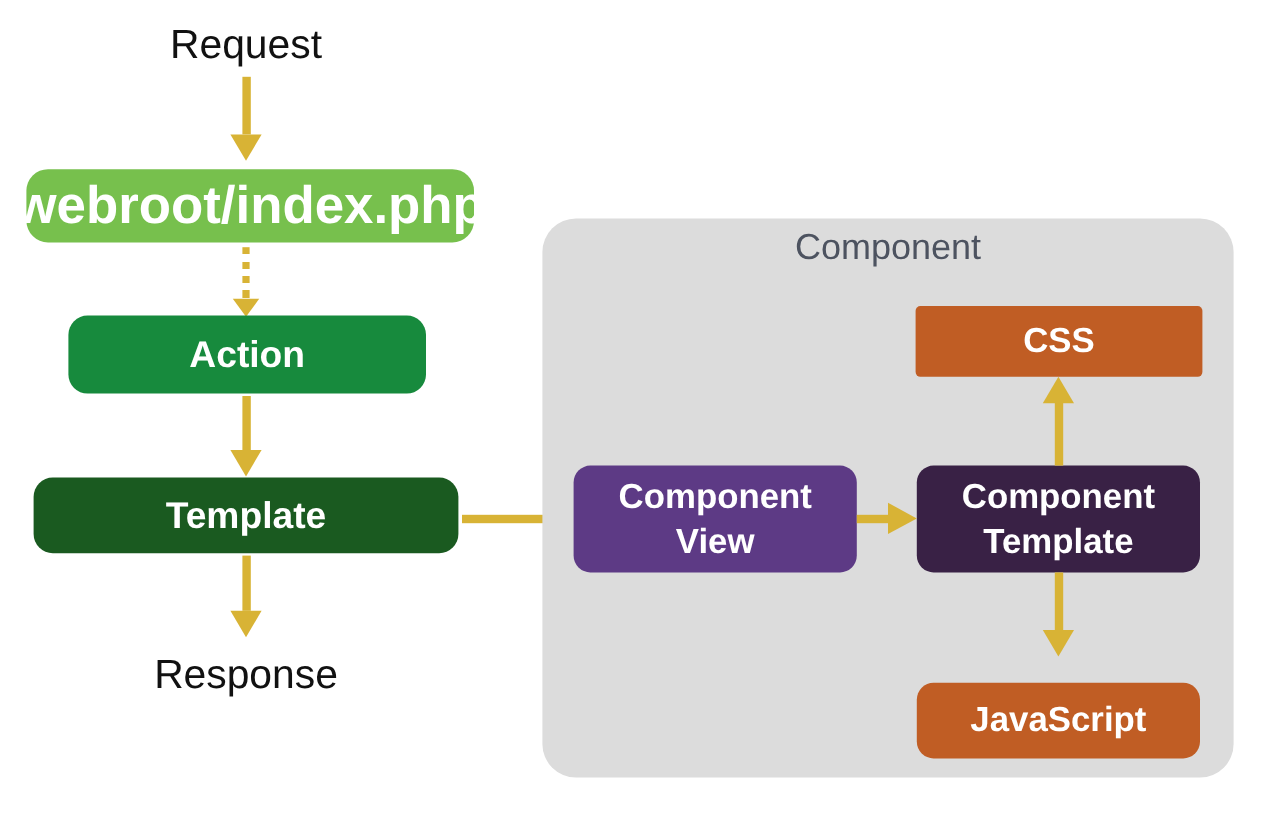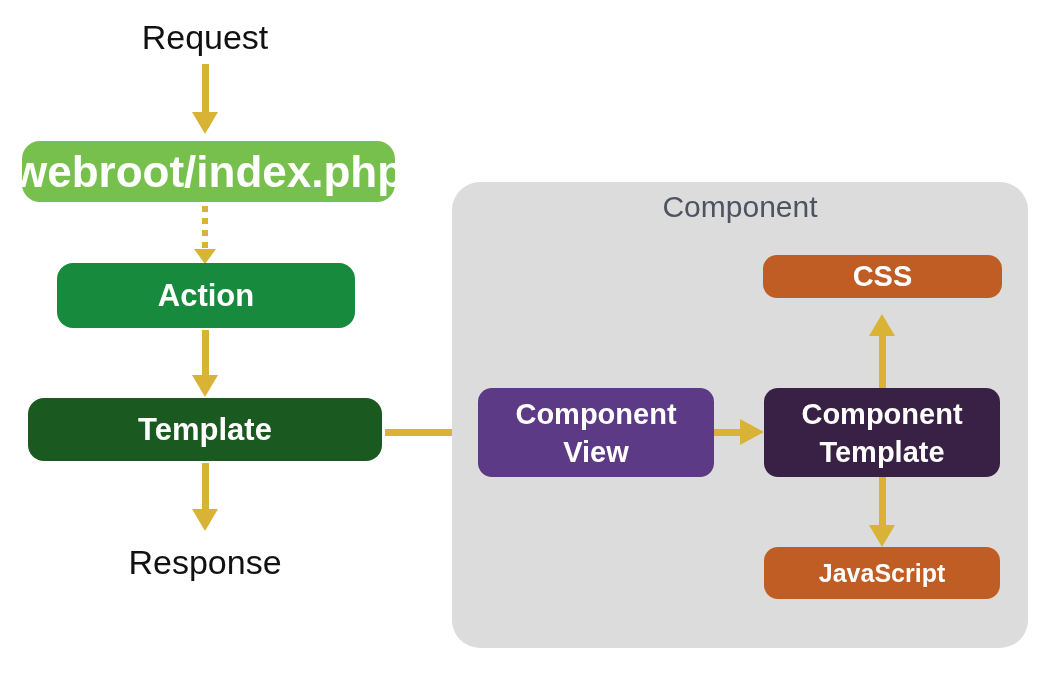--- a/index.html
+++ b/index.html
@@ -68,24 +68,24 @@
 
   #component-container {
     position: absolute; left: 452px; top: 182px; width: 576px; height: 466px;
     background: var(--gray); border-radius: 28px;
   }
   #component-title {
     position: absolute; left: 0; top: 8px; width: 100%;
     text-align: center; color: var(--title-gray); font-size: 30px; font-weight: 400;
   }
 
-  #css-node      { left: 763px; top: 255px; width: 239px; height: 43px; border-radius: 14px; background: var(--orange);      font-size: 29px; }
+  #css-node      { left: 763px; top: 255px; width: 239px; height: 59px; border-radius: 4px; background: var(--orange);      font-size: 29px; }
   #cview-node    { left: 478px; top: 388px; width: 236px; height: 89px; border-radius: 14px; background: var(--purple);      font-size: 29px; line-height: 38px; }
   #ctemplate-node{ left: 764px; top: 388px; width: 236px; height: 89px; border-radius: 14px; background: var(--dark-purple); font-size: 29px; line-height: 38px; }
-  #js-node       { left: 764px; top: 547px; width: 236px; height: 52px; border-radius: 14px; background: var(--orange);      font-size: 25px; }
+  #js-node       { left: 764px; top: 569px; width: 236px; height: 63px; border-radius: 14px; background: var(--orange);      font-size: 29px; }
 </style>
 </head>
 <body>
 
 <div class="flow-label" id="request-label">Request</div>
 
 <div>
   <div class="shaft-v" style="left:202px; top:64px; height:48px;"></div>
   <div class="head-down" style="left:192px; top:112px;"></div>
 </div>

